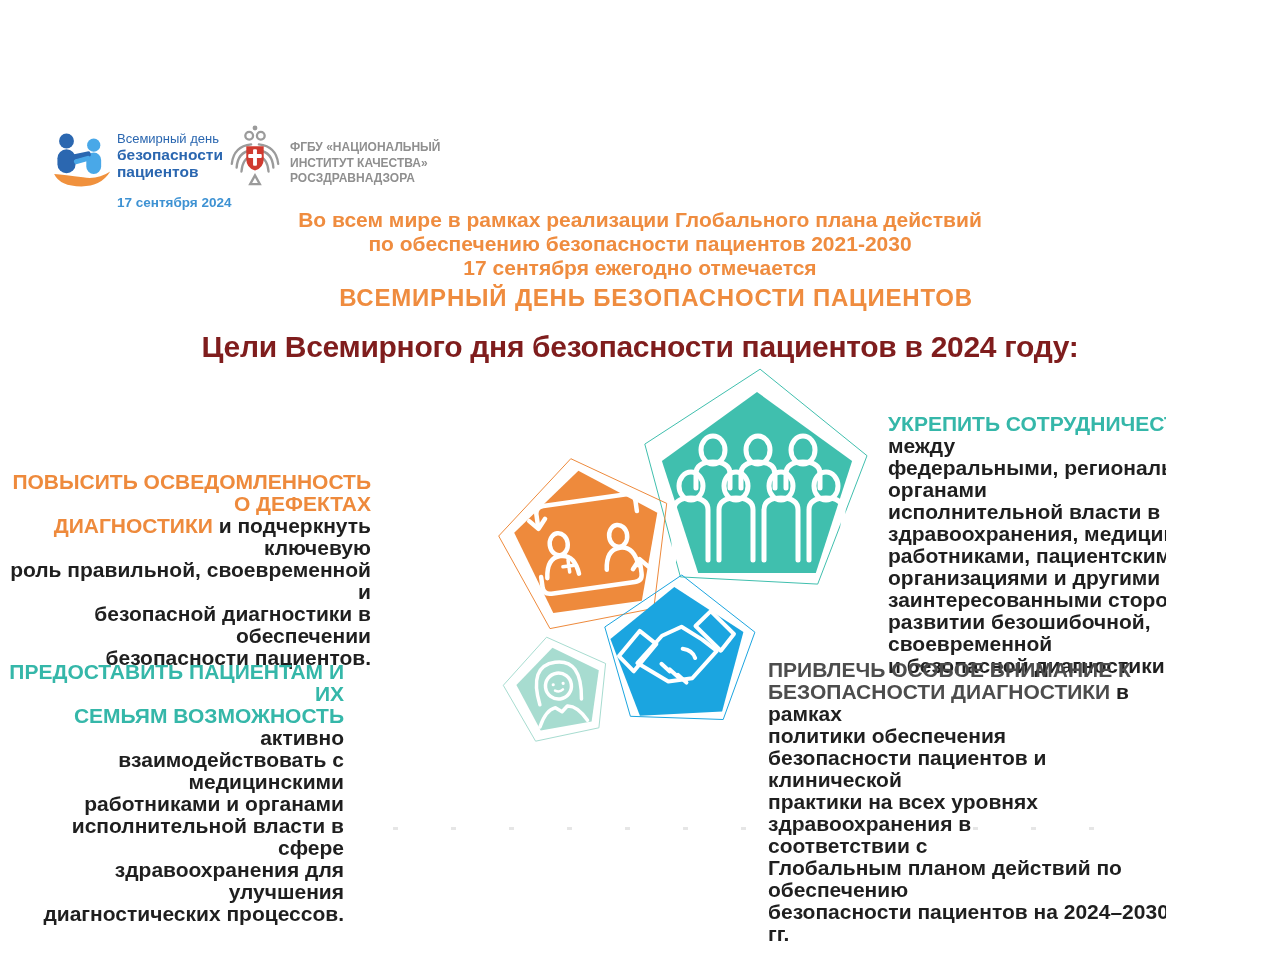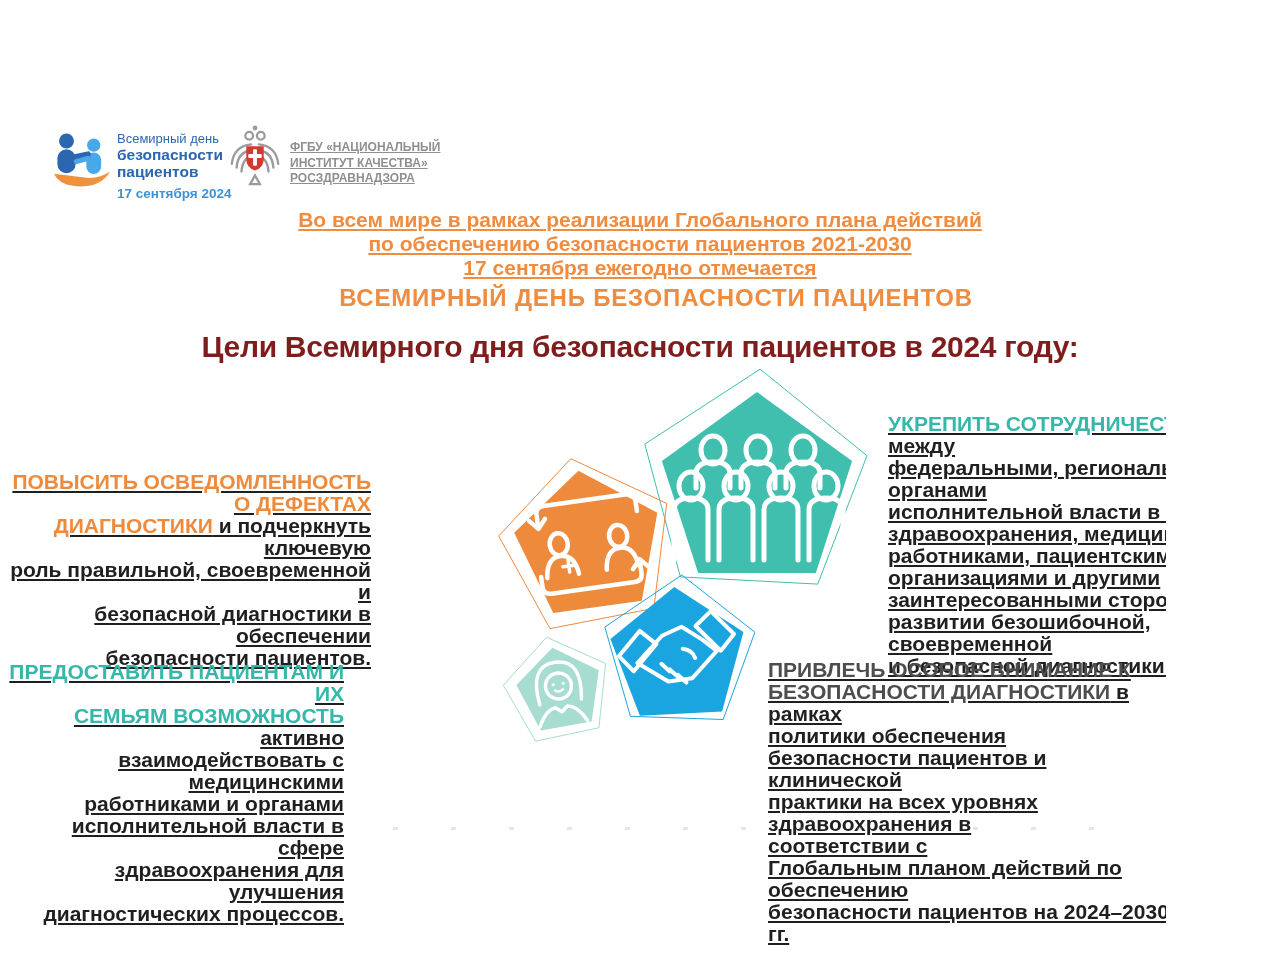--- a/index.html
+++ b/index.html
@@ -1,27 +1,27 @@
 <!DOCTYPE html>
 <html><head>
 <meta charset="utf-8">
 <style>
   html,body { margin:0; padding:0; background:#ffffff; }
   .page {
     position:relative; width:1166px; height:960px; background:#ffffff; overflow:hidden;
     font-family:"Liberation Sans", sans-serif;
   }
   .abs { position:absolute; }
-  .pre { white-space:pre-line;text-decoration:underline; }
+  .pre { white-space:pre-line; }
 
   
   .logo-text { left:117px; top:131px; }
   .logo-l1 { color:#2b67b0; font-size:13px; line-height:15px; font-weight:400; }
   .logo-l2 { color:#2b67b0; font-size:15.5px; line-height:17px; font-weight:700; }
-  .logo-date { color:#3e92d3; font-size:13.5px; line-height:16px; font-weight:700; margin-top:6px; }
+  .logo-date { color:#3e92d3; font-size:13.5px; line-height:16px; font-weight:700; margin-top:15px; }
   .inst-text { left:290px; top:140px; color:#8f8f8f; font-size:12px; line-height:15.5px; font-weight:700; }
   .main-title { left:456px; top:131px; color:#38b5a6; font-weight:700; font-size:25px; line-height:31px; letter-spacing:0.2px; }
 
   
   .intro-lead { left:0; top:208px; width:1280px; text-align:center; color:#ef8c3f; font-weight:700; font-size:21px; line-height:24px; }
   .intro-emph { left:0; top:284px; width:1280px; text-align:center; color:#ef8c3f; font-weight:700; font-size:24px; letter-spacing:0.8px;margin-left:16px; }
   .section-heading { left:0; top:330px; width:1280px; text-align:center; color:#7f1d1d; font-weight:700; font-size:30px; letter-spacing:-0.3px; }
 
   
   .goal { font-size:21px; line-height:22px; font-weight:700; color:#1f1f1f; }

